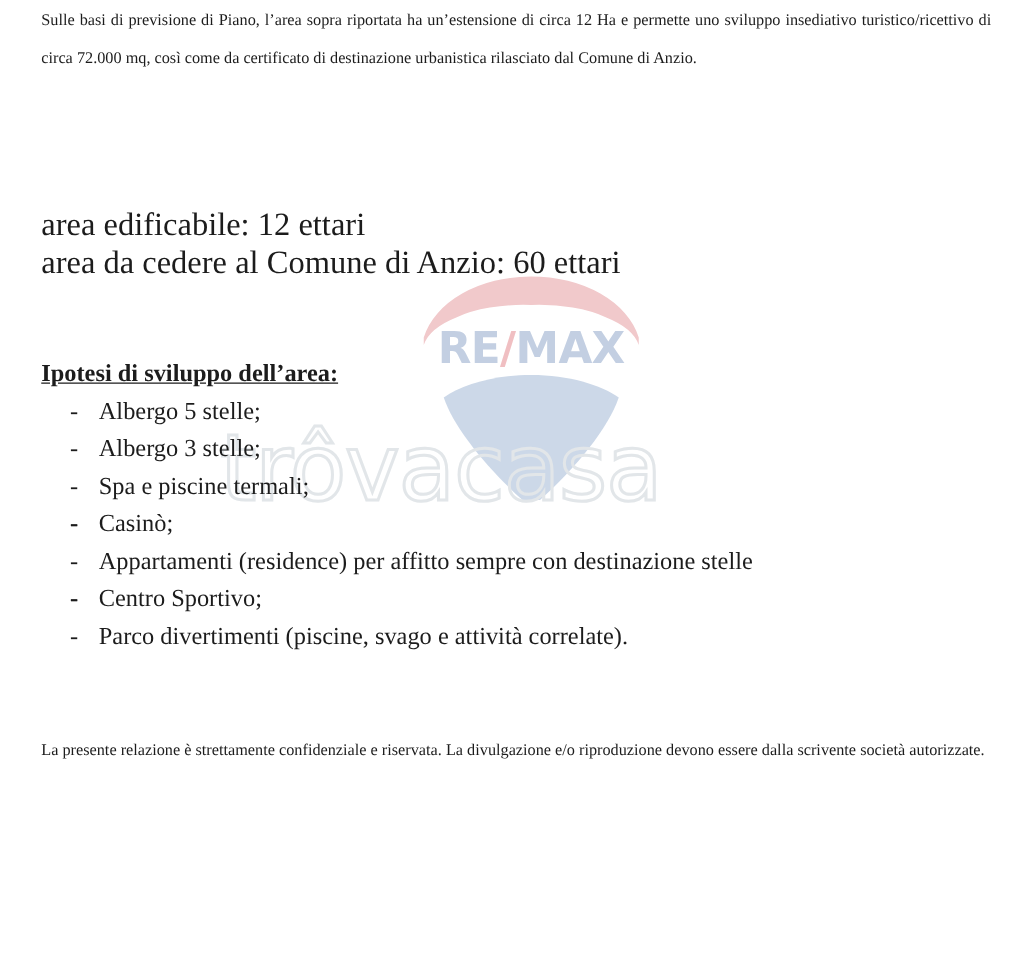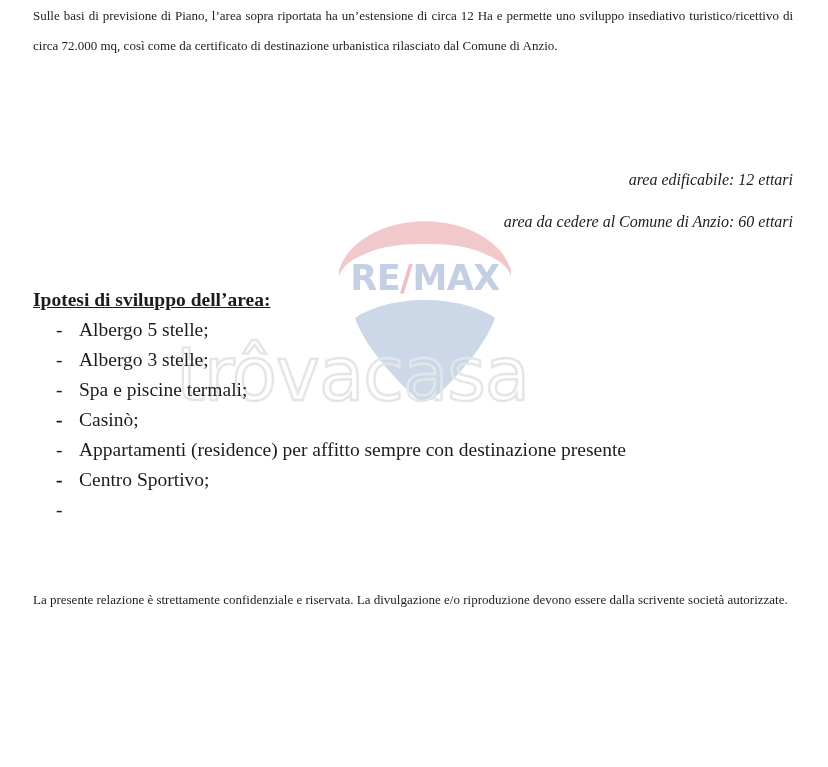--- a/index.html
+++ b/index.html
@@ -61,26 +61,25 @@
     width: 760px;
   }
   .para {
     font-size: 13px;
     line-height: 30px;
     text-align: justify;
     text-justify: inter-word;
     margin: 0;
   }
   .plain-line {
-    font-size: 16px;
+    font-size: 26px;
     line-height: 30px;
     margin: 0;
-    text-align: right;
+    text-align: left;
     white-space: nowrap;
-    font-style: italic;
   }
   .section-heading {
     font-size: 19.5px;
     line-height: 30px;
     font-weight: bold;
     text-decoration: underline;
     margin: 0;
     display: inline-block;
     white-space: nowrap;
   }
@@ -99,21 +98,21 @@
   .bullet-list li .dash {
     position: absolute;
     left: 23px;
     top: 0;
   }
 
   
   #intro-paragraph      { top: 1px;   }
   #summary-heading-wrap { top: 135px; }
   #area-line-1          { top: 165px; }
-  #area-line-2          { top: 195px; margin-top: 12px; }
+  #area-line-2          { top: 195px; }
   #hypothesis-heading-wrap { top: 285px; text-decoration: underline; }
   #hypothesis-list      { top: 315px; }
   #closing-paragraph    { top: 585px; }
 </style>
 </head>
 <body>
 
 <div id="watermark-layer">
 
   <svg id="remax-logo" viewBox="0 0 180 195">
@@ -150,24 +149,24 @@
     <span class="section-heading">Ipotesi di sviluppo dell’area:</span>
   </div>
 
   <div class="doc-block" id="hypothesis-list">
     <ul class="bullet-list">
       <li><span class="dash">-</span><span>Albergo 5 stelle;</span></li>
       <li><span class="dash">-</span><span>Albergo 3 stelle;</span></li>
       <li><span class="dash">-</span><span>Spa e piscine termali;</span></li>
       <li><span class="dash">-</span></li>
       <li><span class="dash">-</span><span>Casinò;</span></li>
-      <li><span class="dash">-</span><span>Appartamenti (residence) per affitto sempre con destinazione presente</span></li>
+      <li><span class="dash">-</span><span>Appartamenti (residence) per affitto sempre con destinazione stelle</span></li>
       <li><span class="dash">-</span></li>
       <li><span class="dash">-</span><span>Centro Sportivo;</span></li>
-      <li><span class="dash">-</span></li>
+      <li><span class="dash">-</span><span>Parco divertimenti (piscine, svago e attività correlate).</span></li>
     </ul>
   </div>
 
   <div class="doc-block" id="closing-paragraph">
     <p class="para">La presente relazione è strettamente confidenziale e riservata. La divulgazione e/o riproduzione devono essere dalla scrivente società autorizzate.</p>
   </div>
 
 </div>
 
 </body></html>

